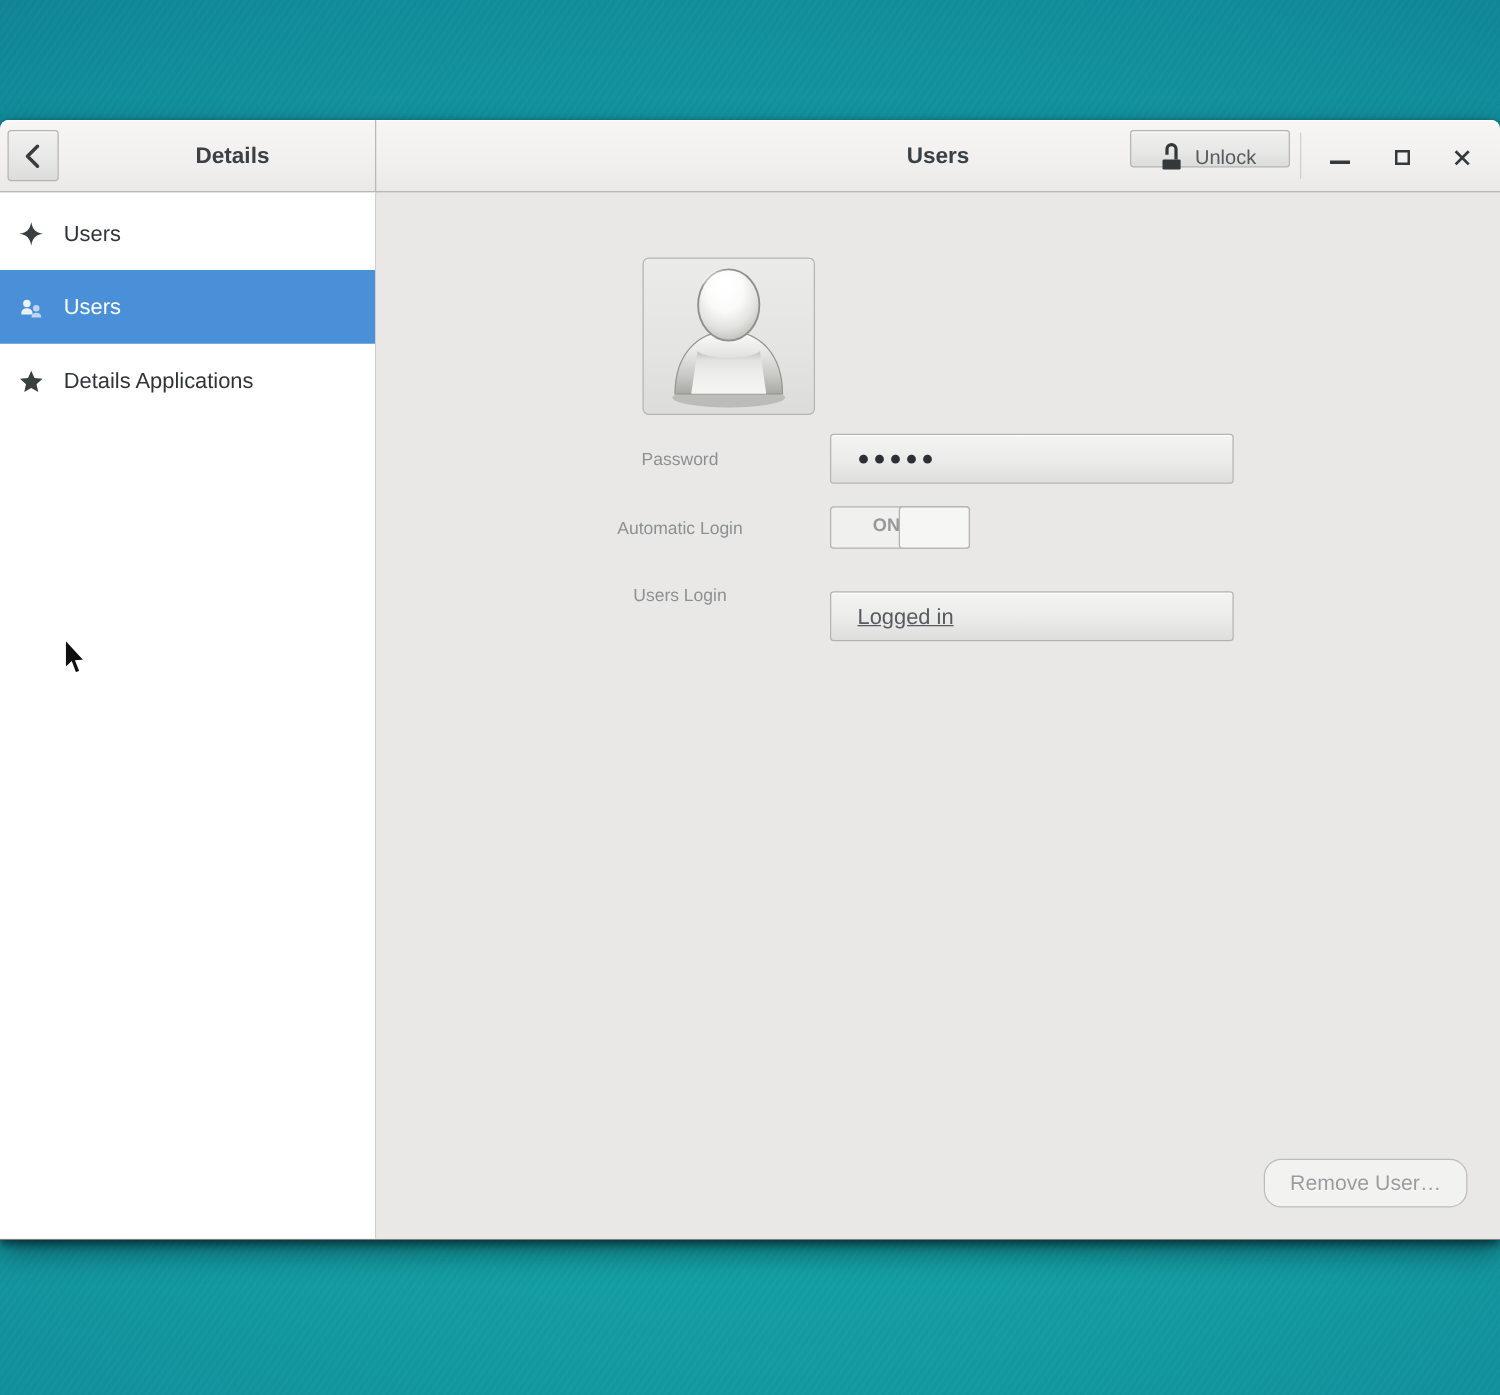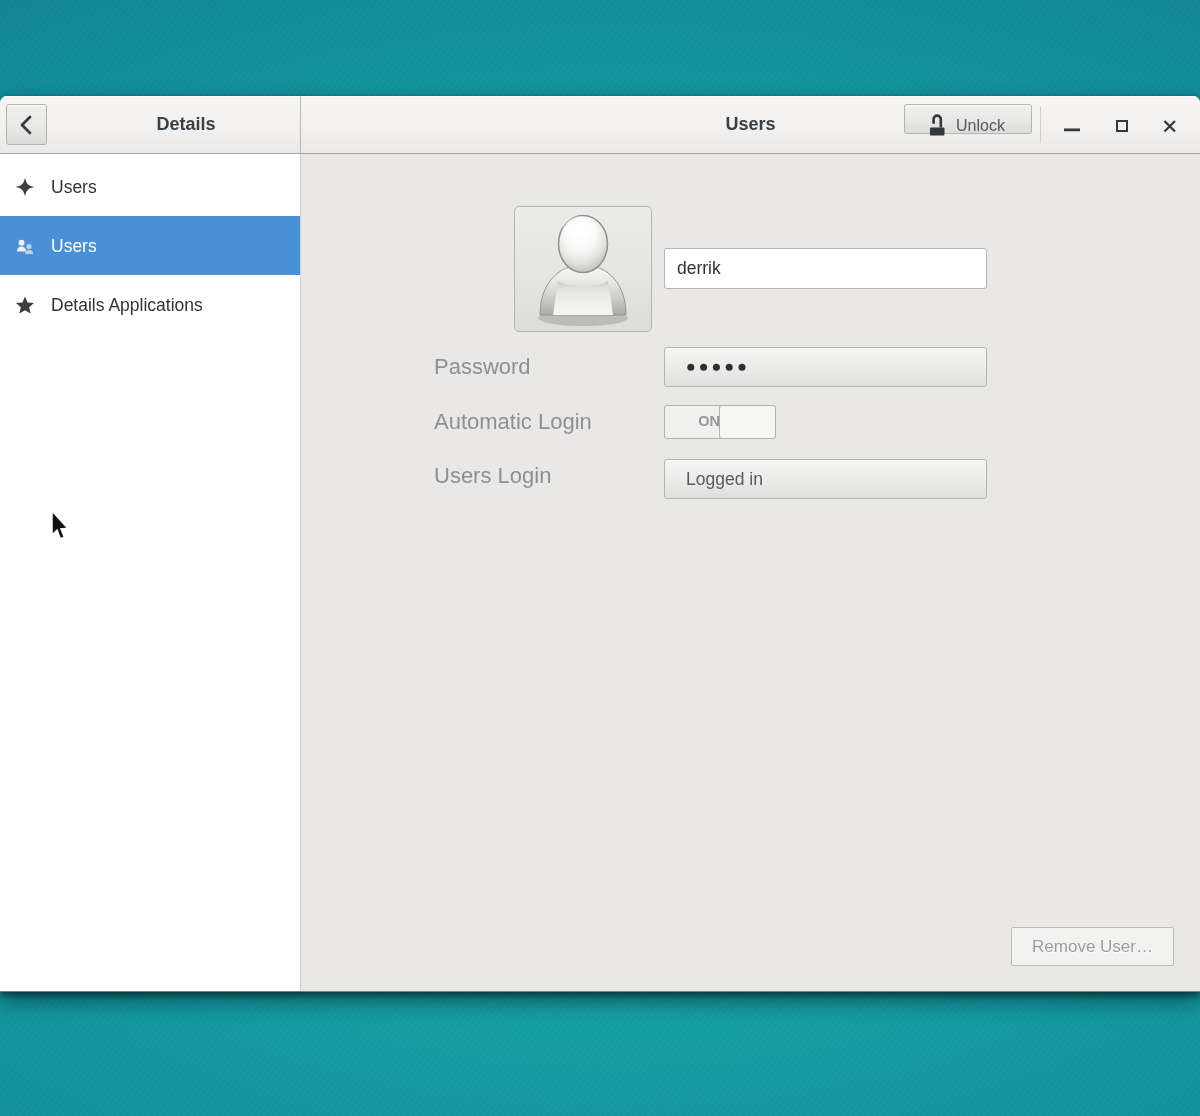--- a/index.html
+++ b/index.html
@@ -66,22 +66,22 @@
   position:absolute; left:212px; top:52px; width:138px; height:126px;
   background:linear-gradient(to bottom, #ebebea 0%, #e4e4e2 60%, #dcdcda 100%);
   border:1px solid #b4b4b1; border-radius:5px;
 }
 .entry {
   position:absolute; left:362px; top:94px; width:323px; height:41px;
   background:#ffffff; border:1px solid #b4b4b1; border-radius:3px;
   font-size:17.5px; color:#2e3436; line-height:39px; padding-left:12px;
 }
 .flabel {
-  position:absolute; width:220px; text-align:left; right:546px; line-height:20px;
-  font-size:22px; color:#8d9091;
+  position:absolute; width:220px; text-align:center; right:546px; line-height:20px;
+  font-size:14px; color:#8d9091;
 }
 .fbtn {
   position:absolute; left:362px; width:323px; height:40px;
   background:linear-gradient(to bottom, #f4f4f3 0%, #ebebe9 55%, #dededc 100%);
   border:1px solid #b4b4b1; border-radius:3px;
   box-shadow: inset 0 1px 0 rgba(255,255,255,0.7);
   font-size:17.5px; color:#2e3436; line-height:38px; padding-left:21px;
 }
 .switch {
   position:absolute; left:362px; top:251px; width:112px; height:34px;
@@ -92,21 +92,21 @@
   font-size:14.5px; font-weight:bold; color:#96989a; text-align:right; line-height:31px;
 }
 .switch .slider {
   position:absolute; right:-1px; top:-1px; bottom:-1px; width:57px;
   background:#f6f6f5;
   border:1px solid #b1b1ae; border-radius:3px;
 }
 .remove-btn {
   position:absolute; right:26px; bottom:25px; width:163px; height:39px;
   background:#f2f2f0;
-  border:1px solid #bcbcb9; border-radius:2px;
+  border:1px solid #bcbcb9; border-radius:14px;
   font-size:17px; color:#9a9c9d; text-align:center; line-height:37px;
   text-shadow:0 1px 0 rgba(255,255,255,0.8);
 }
 .dots { position:absolute; left:382px; top:193px; }
 </style>
 </head>
 <body>
 <div class="stripes"></div>
 <div class="window">
 
@@ -187,36 +187,35 @@
             <stop offset="100%" stop-color="#ffffff" stop-opacity="0"></stop>
           </radialGradient>
         </defs>
         <ellipse cx="68" cy="111" rx="45" ry="8" fill="rgba(70,70,64,0.22)"></ellipse>
         <path d="M25 108 C25 78 42 58 68 58 C94 58 111 78 111 108 Z" fill="url(#bodyg)" stroke="#96968f" stroke-width="1"></path>
         <path d="M38 108 L43 74 C52 81 84 81 93 74 L98 108 Z" fill="url(#frontg)"></path>
         <ellipse cx="68" cy="37" rx="24.5" ry="28.5" fill="url(#headg)" stroke="#90908b" stroke-width="1.5"></ellipse>
         <ellipse cx="64" cy="20" rx="18" ry="12" fill="url(#glossg)"></ellipse>
       </svg>
     </div>
-    <div class="entry">derrik</div>
     <div class="flabel" style="top:203px;">Password</div>
     <div class="fbtn" style="top:193px;"></div>
     <svg class="dots" width="80" height="40" viewBox="0 0 80 40">
       <circle cx="6.8" cy="20.3" r="3.5" fill="#2b3035"></circle>
       <circle cx="19.6" cy="20.3" r="3.5" fill="#2b3035"></circle>
       <circle cx="32.4" cy="20.3" r="3.5" fill="#2b3035"></circle>
       <circle cx="45.2" cy="20.3" r="3.5" fill="#2b3035"></circle>
       <circle cx="58" cy="20.3" r="3.5" fill="#2b3035"></circle>
     </svg>
     <div class="flabel" style="top:258px;">Automatic Login</div>
     <div class="switch">
       <div class="on">ON</div>
       <div class="slider"></div>
     </div>
     <div class="flabel" style="top:312px;">Users Login</div>
-    <div class="fbtn" style="top:305px; color:#565b5f;">Logged in</div>
+    <div class="fbtn" style="top:319px; color:#565b5f;text-decoration:underline;">Logged in</div>
     <div class="remove-btn">Remove User…</div>
   </div>
 </div>
 
 <svg style="position:absolute; left:50px; top:510px;" width="22" height="32" viewBox="0 0 22 32">
   <path d="M2 1 L2 25 L7.1 20.1 L10.3 28.7 L14.3 27.1 L11 18.8 L17.8 18.3 Z" fill="#101010" stroke="#ffffff" stroke-width="1.5"></path>
 </svg>
 
 </body></html>

